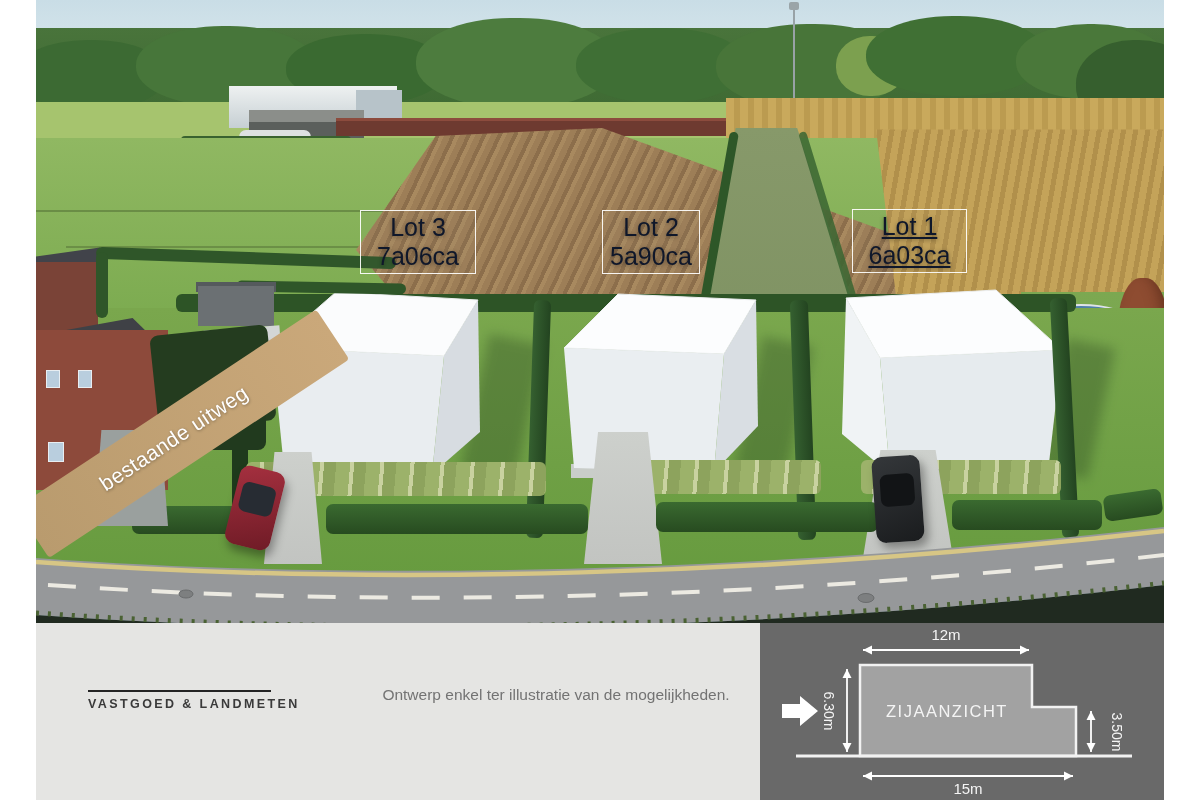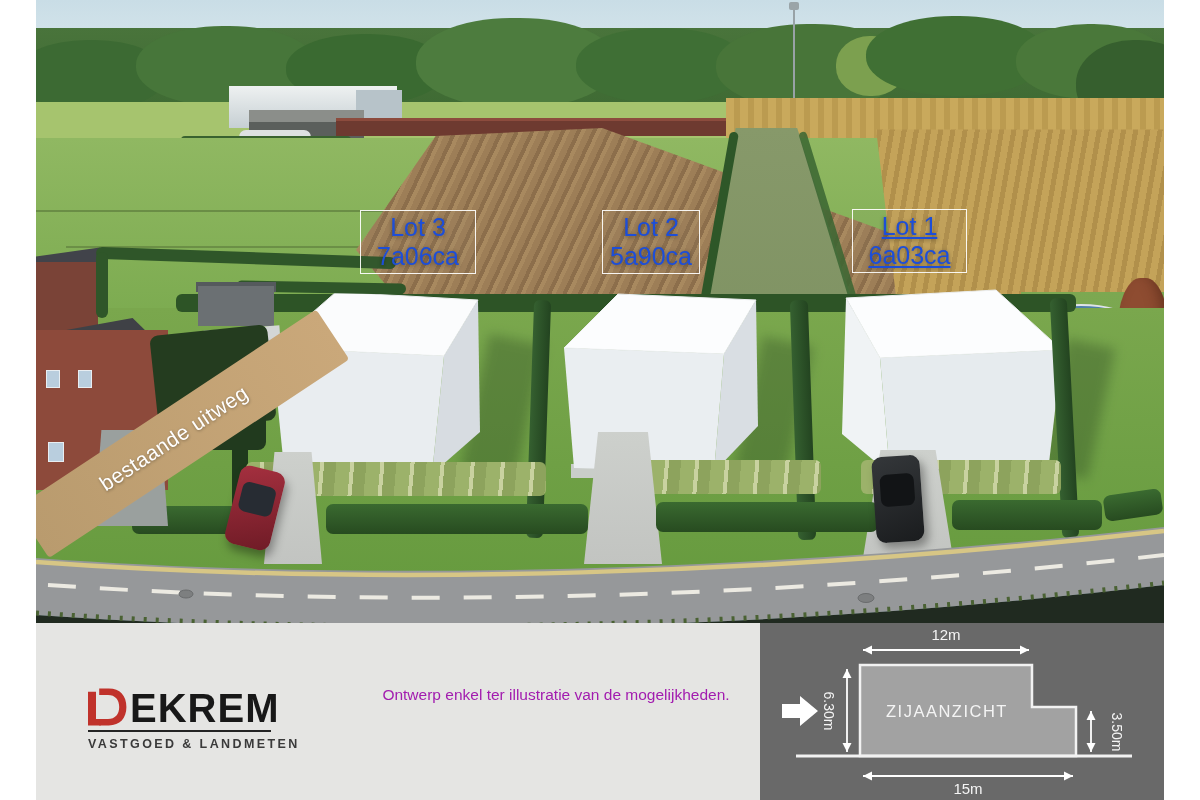--- a/index.html
+++ b/index.html
@@ -8,36 +8,36 @@
   .abs{position:absolute;}
 
   
   .photo{position:absolute;left:36px;top:0;width:1128px;height:623px;overflow:hidden;background:#b9d0d8;}
   .tb{position:absolute;border-radius:48%;}
   .vh{position:absolute;background:linear-gradient(90deg,#356030,#234420);border-radius:6px;}
   .fh{position:absolute;background:linear-gradient(180deg,#3a6a30,#274b20);border-radius:7px;}
   .fb{position:absolute;background:repeating-linear-gradient(95deg,#9cb26a 0 14px,#c9d2a0 14px 18px,#8da35d 18px 30px);border-radius:6px;}
   .dw{position:absolute;background:linear-gradient(180deg,#cdd0cc,#c2c4c1);}
   .bsh{position:absolute;background:rgba(30,55,28,.30);filter:blur(6px);}
-  .lot-label{position:absolute;border:1.5px solid rgba(255,255,255,.92);color:#1d4ed8;text-align:center;
+  .lot-label{position:absolute;border:1.5px solid rgba(255,255,255,.92);color:#0f172a;text-align:center;
              font-size:25px;line-height:29px;padding-top:2px;text-shadow:0 1px 4px rgba(0,0,0,.4);
              background:rgba(130,130,130,.05);}
   .car{position:absolute;}
   .car .body{position:absolute;inset:0;border-radius:10px;}
   .car .glass{position:absolute;border-radius:7px;}
 
   
   .footer{position:absolute;left:36px;top:623px;width:1128px;height:177px;background:#e5e5e3;}
   .logo{position:absolute;left:52px;top:64px;}
   .logo-row{display:flex;align-items:flex-end;}
   .logo-rest{font-size:40px;font-weight:800;color:#181818;letter-spacing:1px;line-height:38px;}
   .logo-rule{width:183px;height:2px;background:#242424;margin-top:3px;}
   .logo-tag{font-size:12.5px;font-weight:700;letter-spacing:2.4px;color:#3a3a3a;margin-top:5px;}
   .disclaimer{position:absolute;left:300px;top:60px;width:440px;text-align:center;
-              font-size:15.5px;line-height:24px;color:#a21caf;}
+              font-size:15.5px;line-height:24px;color:#737373;}
   .panel{position:absolute;left:724px;top:0;width:404px;height:177px;background:#696969;}
   .panel text{font-family:"Liberation Sans","DejaVu Sans",sans-serif;fill:#f4f4f4;}
 </style>
 </head>
 <body>
 
 <div class="page">
 
   <div class="photo">
 
@@ -192,27 +192,20 @@
     </div>
     <div class="lot-label" style="left:816px;top:209px;width:113px;height:60px;text-decoration:underline;">
       <div>Lot 1</div>
       <div>6a03ca</div>
     </div>
   </div>
 
   <div class="footer">
 
     <div class="logo">
-      <div class="logo-row">
-        <svg width="40" height="40" viewBox="0 0 50 46" style="margin-right:2px;">
-          <path d="M0,4 h10 v34 h6 v8 H0 Z" fill="#c0322b"></path>
-          <path d="M14,0 h12 c14,0 22,9 22,23 c0,14 -8,23 -22,23 h-12 v-8 h11 c9,0 14,-6 14,-15 c0,-9 -5,-15 -14,-15 h-11 Z" fill="#c0322b"></path>
-        </svg>
-        <span class="logo-rest">EKREM</span>
-      </div>
       <div class="logo-rule"></div>
       <div class="logo-tag">VASTGOED &amp; LANDMETEN</div>
     </div>
 
     <div class="disclaimer">
       <div>Ontwerp enkel ter illustratie van de mogelijkheden.</div>
     </div>
 
     <div class="panel">
       <svg width="404" height="177" viewBox="0 0 404 177">

